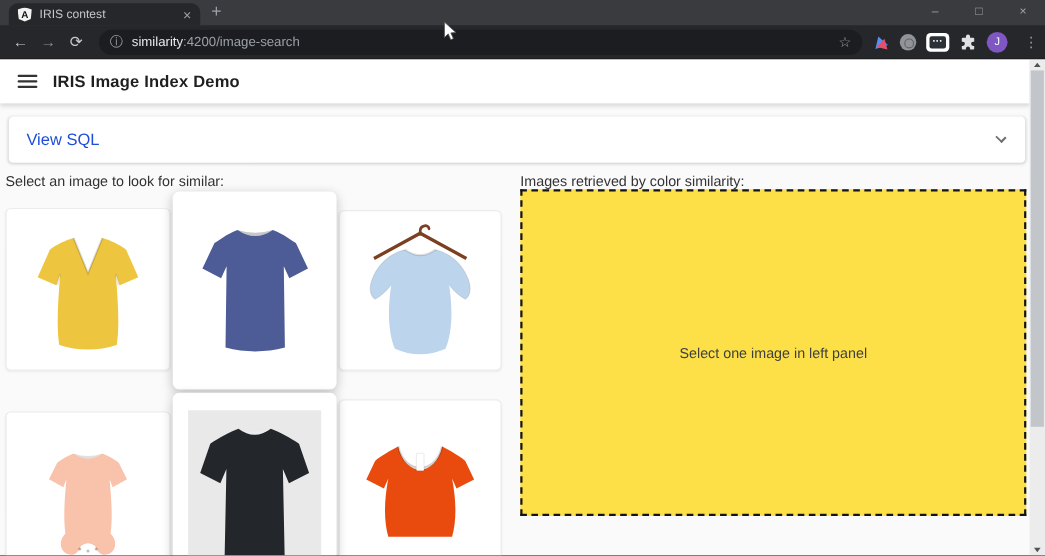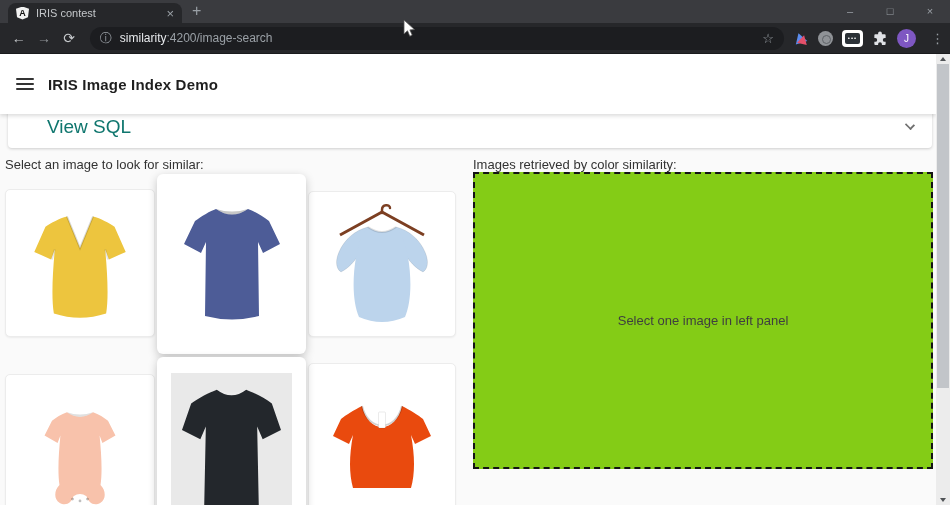--- a/index.html
+++ b/index.html
@@ -46,39 +46,39 @@
   .ext-pill { width:21px; height:17px; background:#fff; border-radius:4px;
       display:flex; align-items:center; justify-content:center; }
   .ext-pill .inner { width:15px; height:11px; background:#2b3137; border-radius:2px; color:#fff;
       font-size:6px; letter-spacing:1px; text-align:center; line-height:11px; }
   .avatar { width:19px; height:19px; border-radius:50%; background:#7e57c2; color:#fff;
       font-size:10px; display:flex; align-items:center; justify-content:center; }
   .menu-dots { color:#9aa0a6; font-size:13px; padding:0 6px; }
 
   
   .page { position:absolute; top:54px; left:0; right:0; bottom:0; background:#fafafa; overflow:hidden; }
-  .app-header { position:absolute; top:0; left:0; right:14px; height:60px; background:#fff;
+  .app-header { position:absolute; top:0; left:0; right:14px; height:40px; background:#fff;
       box-shadow:0 2px 4px rgba(0,0,0,.14); display:flex; align-items:center; padding:0 16px; gap:14px; z-index:5; }
   .hamburger { width:18px; display:flex; flex-direction:column; gap:3px; }
   .hamburger span { height:2px; background:#333; border-radius:1px; }
   .app-title { font-size:15px; font-weight:bold; color:#1f1f1f; letter-spacing:.2px; }
 
   .sql-card { position:absolute; top:52px; left:8px; width:924px; height:42px; background:#fff;
       border-radius:4px; box-shadow:0 1px 3px rgba(0,0,0,.18); display:flex; align-items:center;
       padding:0 16px; z-index:2; }
-  .sql-label { font-size:19px; color:#0f766e;margin-left:23px; }
+  .sql-label { font-size:15px; color:#1d4ed8; }
   .chevron { position:absolute; right:18px; top:15px; width:8px; height:8px;
       border-right:2px solid #6f6f6f; border-bottom:2px solid #6f6f6f; transform:rotate(45deg) scaleY(.8); }
 
   .panel-label { position:absolute; font-size:13px; color:#333; }
   .left-label { left:5px; top:103px; }
   .right-label { left:473px; top:103px; }
 
   .result-box { position:absolute; left:473px; top:118px; width:460px; height:297px;
-      border:2px dashed #141414; background:#84cc16; display:flex; align-items:center; justify-content:center; }
+      border:2px dashed #141414; background:#fde047; display:flex; align-items:center; justify-content:center; }
   .empty-msg { font-size:13px; color:#3f3f3f; }
 
   .card { position:absolute; background:#fff; border-radius:5px; border:1px solid #ececec;
       box-shadow:0 1px 2px rgba(0,0,0,.06); display:flex; align-items:flex-start; justify-content:center;
       overflow:hidden; }
   .card.elevated { border:none; border-radius:6px; box-shadow:0 3px 10px rgba(0,0,0,.22); z-index:3; }
   .card svg { display:block; }
   .photo { background:var(--bg,#fff); display:flex; align-items:flex-start; justify-content:center; overflow:hidden; }
 
   .c1 { left:5px;  top:135px; width:150px; height:148px; padding-top:12px; }

